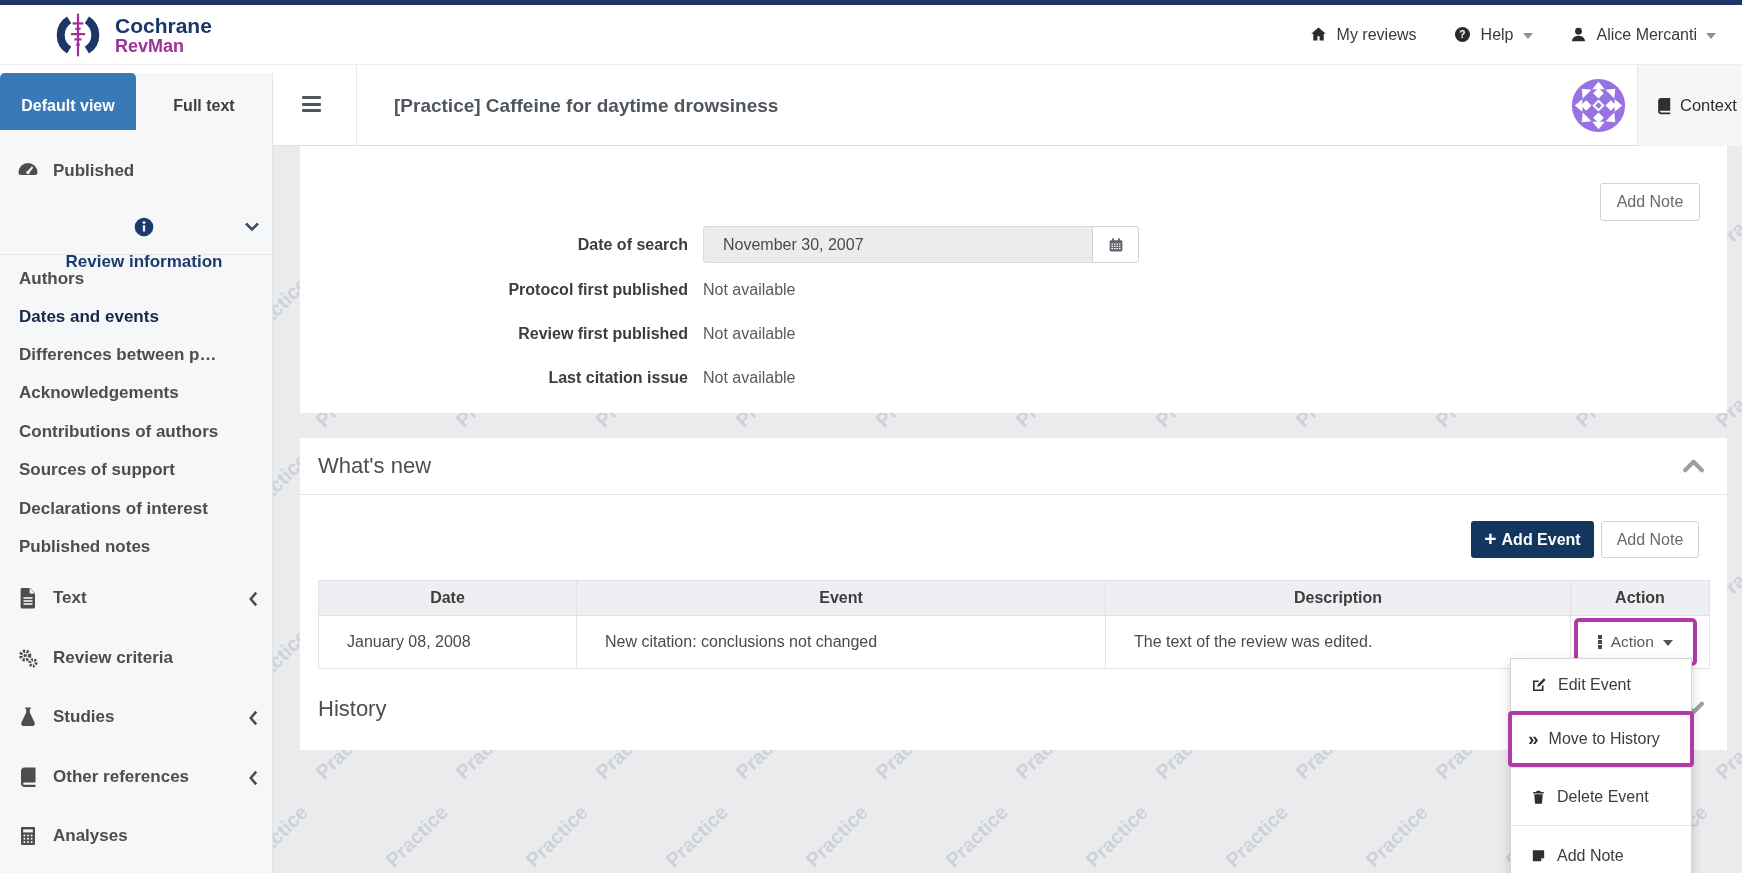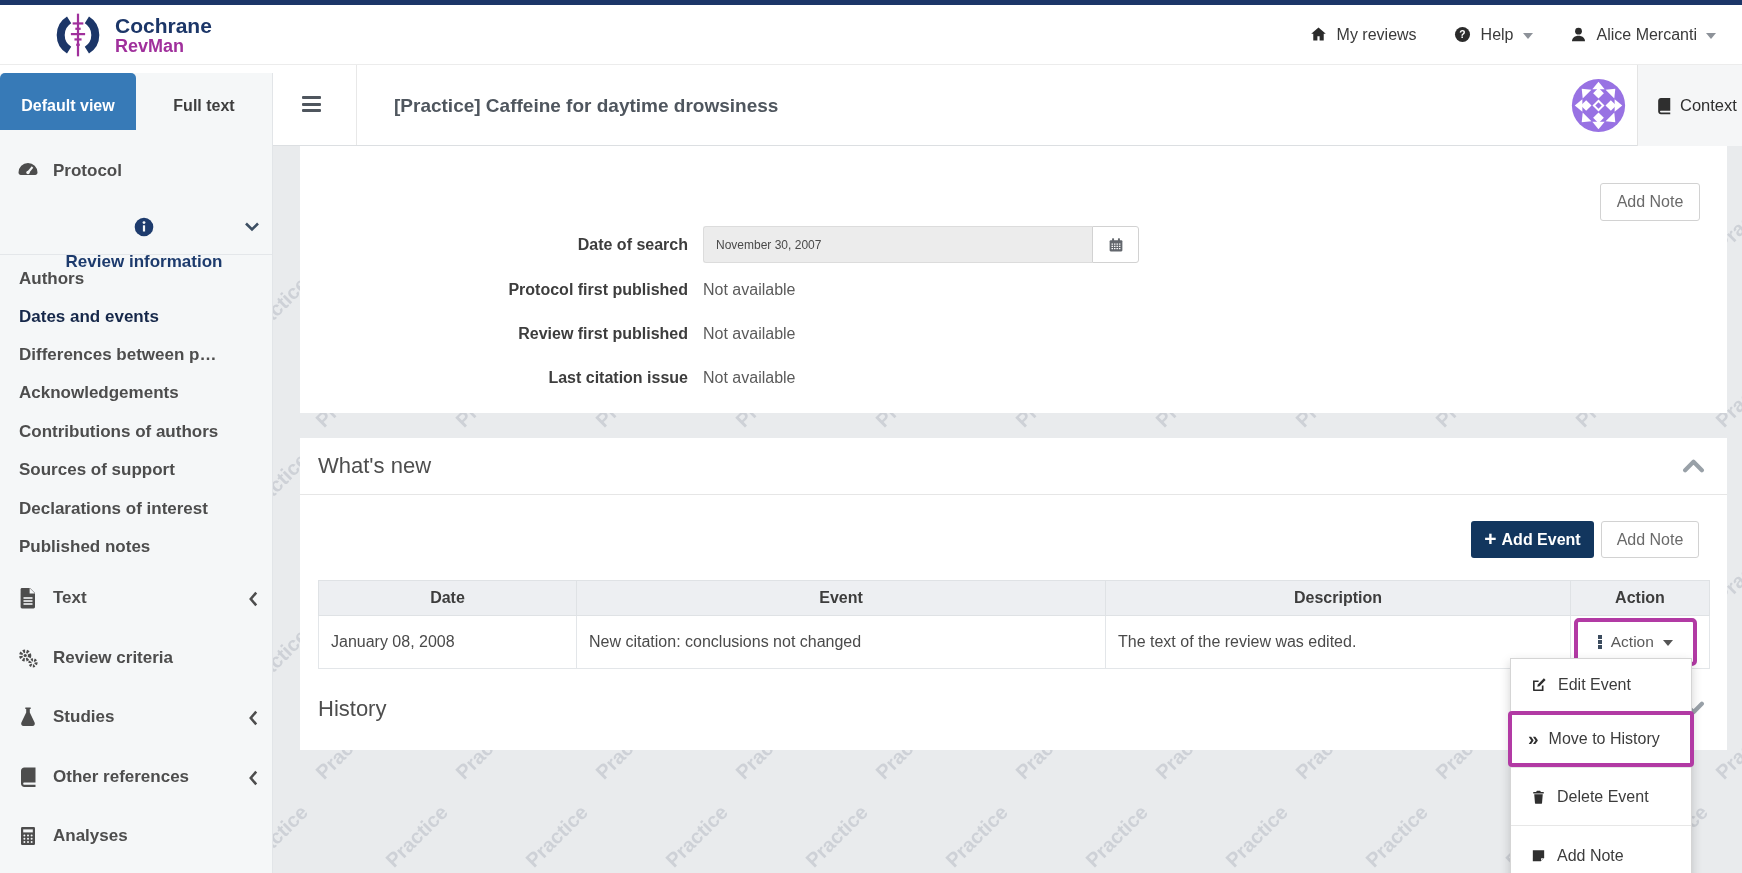--- a/index.html
+++ b/index.html
@@ -47,31 +47,31 @@
   .panel{position:absolute;left:27px;width:1427px;background:#fff;z-index:1;}
   .panel-form{top:0;height:267px;}
   .panel-whatsnew{top:292px;height:312px;}
   .panel-history{top:535px;height:56px;}
   .btn{display:inline-flex;align-items:center;justify-content:center;border-radius:3px;font-size:16px;cursor:pointer;}
   .btn-light{background:#fff;border:1px solid #d2d2d2;color:#6a6a6a;}
   .form-addnote{position:absolute;top:37px;right:27px;width:100px;height:38px;}
   .form-row{position:absolute;left:0;display:flex;align-items:center;}
   .form-label{width:388px;text-align:right;font-weight:bold;color:#3d3d3d;font-size:16px;flex:0 0 388px;}
   .form-val{margin-left:15px;color:#5b5b5b;font-size:16px;display:flex;align-items:center;}
-  .date-input{width:389px;height:37px;background:#ececec;border:1px solid #dcdcdc;border-right:none;border-radius:3px 0 0 3px;display:flex;align-items:center;padding-left:12px;color:#4a4a4a;font-size:12px;cursor:default;}
+  .date-input{width:389px;height:37px;background:#ececec;border:1px solid #dcdcdc;border-right:none;border-radius:3px 0 0 3px;display:flex;align-items:center;padding-left:19px;color:#4a4a4a;font-size:16px;cursor:default;}
   .cal-btn{width:47px;height:37px;background:#fff;border:1px solid #d2d2d2;border-radius:0 3px 3px 0;display:flex;align-items:center;justify-content:center;cursor:pointer;}
   .panel-head{height:57px;border-bottom:1px solid #e6e6e6;position:relative;}
   .panel-title{position:absolute;left:18px;top:50%;transform:translateY(-50%);font-size:22px;color:#4e4e4e;}
   .collapse-btn{position:absolute;right:22px;top:20px;cursor:pointer;line-height:0;}
   .btn-addevent{position:absolute;top:83px;right:133px;width:123px;height:37px;background:var(--navy);color:#fff;font-weight:bold;gap:5px;border:none;}
   .plus-glyph{font-size:21px;font-weight:bold;line-height:1;margin-top:-2px;}
   .btn-addnote2{position:absolute;top:83px;right:28px;width:98px;height:37px;}
   table.wn{position:absolute;left:18px;top:142px;width:1391px;border-collapse:collapse;table-layout:fixed;}
   table.wn th{background:#edeff2;border:1px solid #dfe2e5;height:35px;font-size:16px;color:#3d3d3d;text-align:center;font-weight:bold;}
-  table.wn td{border:1px solid #e3e6e9;height:53px;font-size:16px;color:#4a4a4a;padding:0 12px;background:#fff;}
+  table.wn td{border:1px solid #e3e6e9;height:53px;font-size:16px;color:#4a4a4a;padding:0 28px;background:#fff;}
   .action-frame{position:absolute;left:1274px;top:180px;width:123px;height:48px;border:4px solid var(--magenta);border-radius:5px;background:#fff;display:flex;align-items:center;justify-content:center;gap:9px;cursor:pointer;z-index:3;}
   .kebab span{display:block;width:3.6px;height:3.6px;background:#3c4c5e;margin:1.5px 0;}
   .action-label{color:#5a5a5a;font-size:15.5px;}
   .caret-dark{border-top-color:#555;}
   
   .action-menu{position:absolute;left:1237px;top:512px;width:182px;background:#fff;border:1px solid #d5d5d5;box-shadow:0 4px 10px rgba(0,0,0,.18);z-index:5;}
   .menu-item{height:52px;display:flex;align-items:center;gap:10px;padding-left:19px;font-size:16px;color:#3c3c3c;cursor:pointer;background:#fff;}
   .menu-frame{border:4px solid var(--magenta);border-radius:4px;margin:0 -3px;height:56px;}
   .menu-frame .menu-item{height:48px;padding-left:16px;}
   .bt{border-top:1px solid #e7e7e7;}
@@ -173,21 +173,21 @@
     </div>
   </div>
 
   <aside class="sidebar">
     <div class="side-item side-top" style="top:26px">
       <svg class="si" viewBox="0 0 24 24">
         <path fill="currentColor" d="M12 4a9.5 9.5 0 0 0-9.5 9.5c0 1.3 1 2.5 2.3 2.5h14.4c1.3 0 2.3-1.2 2.3-2.5A9.5 9.5 0 0 0 12 4z"></path>
         <line x1="12" y1="13.5" x2="16.5" y2="8" stroke="#f5f7f8" stroke-width="2"></line>
         <circle cx="12" cy="13.5" r="1.7" fill="#f5f7f8"></circle>
       </svg>
-      <span>Protocol</span>
+      <span>Published</span>
     </div>
 
     <div class="side-item side-top side-navy" style="top:85px">
       <svg class="si" viewBox="0 0 24 24">
         <circle cx="12" cy="12" r="9.3" fill="#1d3b6d"></circle>
         <rect x="10.9" y="10.3" width="2.2" height="6.2" fill="#f5f7f8"></rect>
         <circle cx="12" cy="7.6" r="1.4" fill="#f5f7f8"></circle>
       </svg>
       <span>Review information</span>
       <svg class="side-caret" width="16" height="11" viewBox="0 0 16 10">

